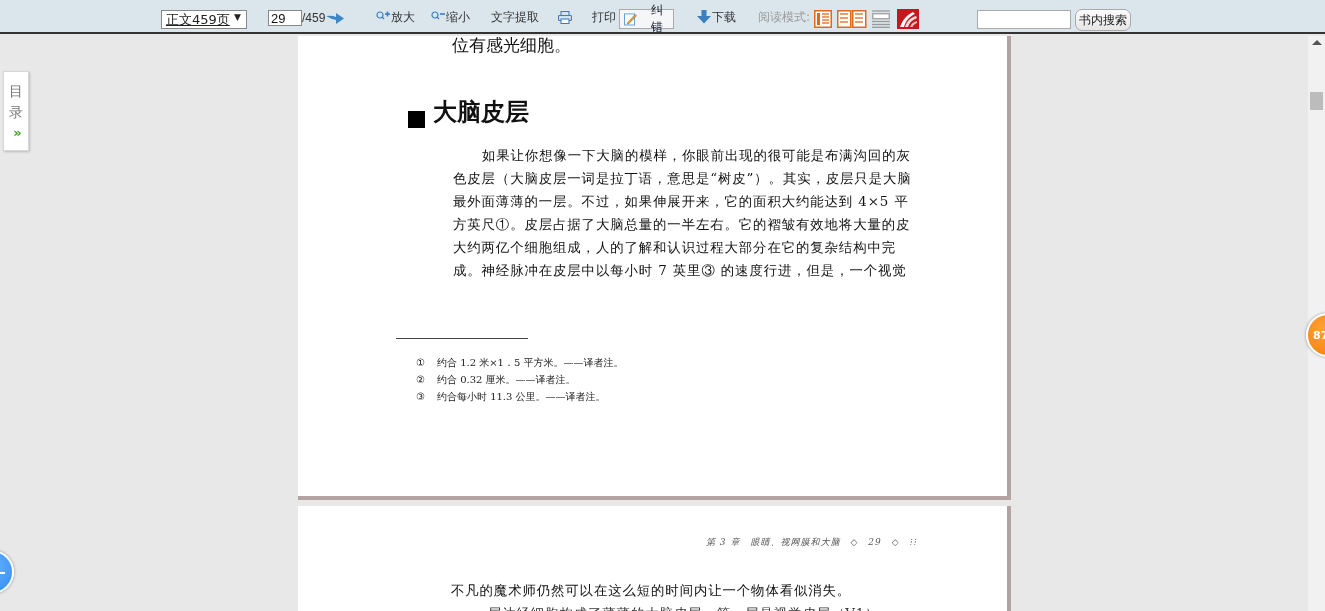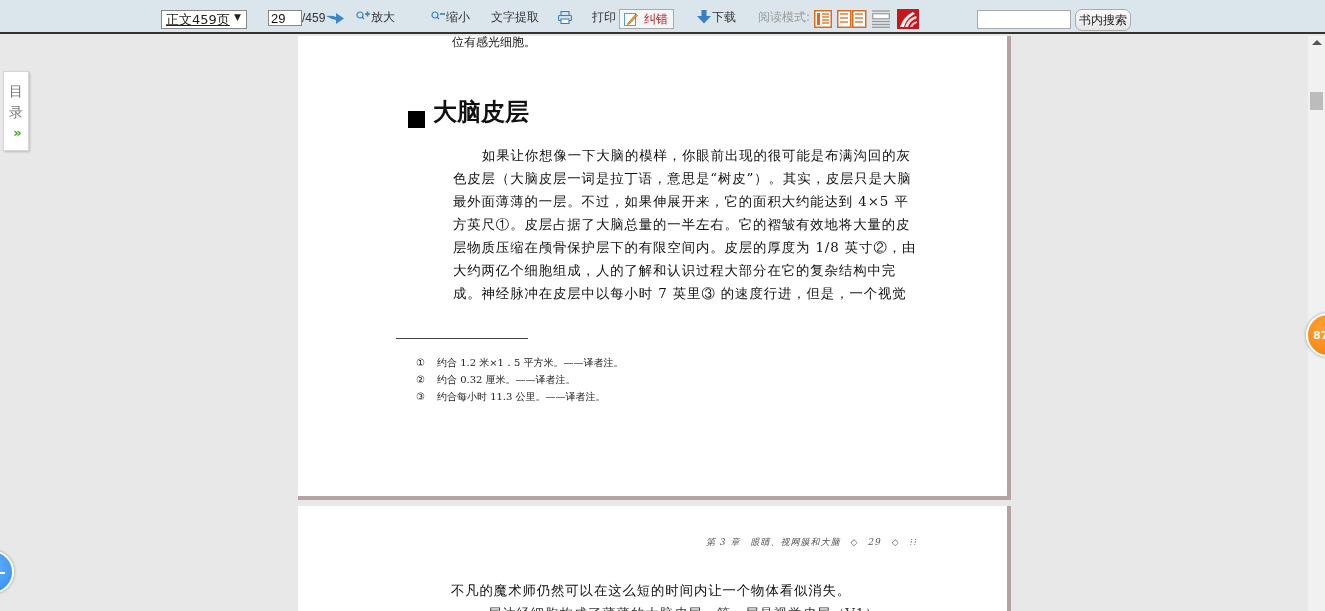--- a/index.html
+++ b/index.html
@@ -12,42 +12,42 @@
 
   .page-select { left: 161px; top: 10px; height: 19px; width: 86px; border: 1px solid #888; background: #fff; font-size: 13px; color: #222; display: flex; align-items: center; padding-left: 4px; position: absolute; }
   .page-select .caret { position: absolute; right: 5px; top: 1px; font-size: 9px; }
 
   .page-input { position: absolute; left: 268px; top: 10px; width: 34px; height: 16px; border: 1px solid #888; background: #fff; font-size: 13px; padding-left: 2px; line-height: 14px; font-family: "Liberation Sans", sans-serif; color: #111; }
   .page-total { position: absolute; left: 302px; top: 11px; font-size: 12px; color: #333; font-family: "Liberation Sans", sans-serif; }
   .go-arrow { position: absolute; left: 326px; top: 13px; width: 18px; height: 11px; }
 
   .icon-svg { display: inline-block; vertical-align: middle; }
 
-  .correction-btn { position: absolute; left: 619px; top: 9px; width: 55px; height: 20px; border: 1px solid #aaa; background: #f4f6f7; display: flex; align-items: center; padding-left: 4px; font-size: 12px; color: #b91c1c; gap: 6px; }
+  .correction-btn { position: absolute; left: 619px; top: 9px; width: 55px; height: 20px; border: 1px solid #aaa; background: #f4f6f7; display: flex; align-items: center; padding-left: 4px; font-size: 12px; color: #0f172a; gap: 14px; }
 
   .read-mode-label { position: absolute; left: 758px; top: 0; height: 34px; display: flex; align-items: center; font-size: 12px; color: #999; }
 
   .mode-icon { position: absolute; top: 10px; width: 18px; height: 18px; }
 
   .search-input { position: absolute; left: 977px; top: 10px; width: 94px; height: 19px; border: 1px solid #aaa; background: #fff; font-size: 12px; padding: 0 3px; }
   .search-btn { position: absolute; left: 1075px; top: 9px; width: 56px; height: 22px; border: 1px solid #aaa; border-radius: 7px; background: linear-gradient(#fbfbfb, #e6e6e6); font-size: 12px; color: #222; display: flex; align-items: center; justify-content: center; text-align: center; }
 
   
   .toc-tab { position: absolute; left: 3px; top: 71px; width: 26px; height: 80px; background: #fff; border: 1px solid #d6d6d6; box-shadow: 1px 1px 2px #bbb; display: flex; flex-direction: column; align-items: center; padding-top: 9px; }
   .toc-tab .ch { font-size: 14px; color: #777; line-height: 21px; }
   .toc-tab .chev { color: #3aa01c; font-size: 13px; font-weight: bold; margin-top: 2px; letter-spacing: -3px; }
 
   
   .page { position: absolute; left: 298px; width: 713px; background: #fff; border-right: 4px solid #b3a3a3; }
   .page1 { top: 36px; height: 464px; border-bottom: 4px solid #b3a3a3; }
   .page2 { top: 506px; height: 110px; }
 
   .serif { font-family: "DejaVu Serif", "Liberation Serif", serif; color: #111; }
 
-  .p1-top-line { position: absolute; left: 154px; top: -2px; font-size: 12px; }
+  .p1-top-line { position: absolute; left: 154px; top: -2px; font-size: 17px; }
   .section-title { position: absolute; left: 110px; top: 60px; font-size: 24px; font-weight: bold; display: flex; align-items: flex-end; gap: 8px; }
   .section-title .sq { width: 17px; height: 17px; background: #000; display: inline-block; }
 
   .body-text { position: absolute; left: 155px; top: 108px; width: 478px; font-size: 13.4px; line-height: 23px; letter-spacing: 0.9px; text-align: justify; }
   .body-text .line { display: block; white-space: nowrap; }
   .body-text .indent { padding-left: 29px; }
 
   .fn-rule { position: absolute; left: 98px; top: 302px; width: 132px; height: 1px; background: #444; }
   .footnotes { position: absolute; left: 118px; top: 318px; font-size: 10px; line-height: 17px; color: #222; }
   .footnotes .fn { display: flex; gap: 12px; white-space: nowrap; }
@@ -74,21 +74,21 @@
     <span style="text-decoration: underline;">正文459页</span>
     <span class="caret">▼</span>
   </div>
 
   <input class="page-input" type="text" value="29" style="">
   <span class="page-total">/459</span>
   <svg class="go-arrow" viewBox="0 0 18 11">
     <path d="M0 3 Q6 2 10 4 L10 0 L18 5.5 L10 11 L10 7 Q5 6 0 3 Z" fill="#3b86c6"></path>
   </svg>
 
-  <div class="tb-item" style="left:356px;">
+  <div class="tb-item" style="left:376px;">
     <svg class="icon-svg" width="15" height="12" viewBox="0 0 15 12">
       <circle cx="4" cy="4" r="3" fill="none" stroke="#3b7fc0" stroke-width="1.2"></circle>
       <line x1="6" y1="6" x2="8" y2="8" stroke="#3b7fc0" stroke-width="1.2"></line>
       <line x1="9" y1="3" x2="14" y2="3" stroke="#3b7fc0" stroke-width="1.6"></line>
       <line x1="11.5" y1="0.5" x2="11.5" y2="5.5" stroke="#3b7fc0" stroke-width="1.6"></line>
     </svg>
     <span>放大</span>
   </div>
 
   <div class="tb-item" style="left:431px;">
@@ -179,21 +179,20 @@
   <div class="section-title serif">
     <span class="sq"></span>
     <span>大脑皮层</span>
   </div>
 
   <div class="body-text serif">
     <span class="line indent">如果让你想像一下大脑的模样，你眼前出现的很可能是布满沟回的灰</span>
     <span class="line">色皮层（大脑皮层一词是拉丁语，意思是“树皮”）。其实，皮层只是大脑</span>
     <span class="line">最外面薄薄的一层。不过，如果伸展开来，它的面积大约能达到 4×5 平</span>
     <span class="line">方英尺①。皮层占据了大脑总量的一半左右。它的褶皱有效地将大量的皮</span>
-    <span class="line">层物质压缩在颅骨保护层下的有限空间内。皮层的厚度为 1/8 英寸②，由</span>
     <span class="line">大约两亿个细胞组成，人的了解和认识过程大部分在它的复杂结构中完</span>
     <span class="line">成。神经脉冲在皮层中以每小时 7 英里③ 的速度行进，但是，一个视觉</span>
   </div>
 
   <div class="fn-rule"></div>
 
   <div class="footnotes serif">
     <div class="fn">
       <span>①</span>
       <span>约合 1.2 米×1．5 平方米。——译者注。</span>

